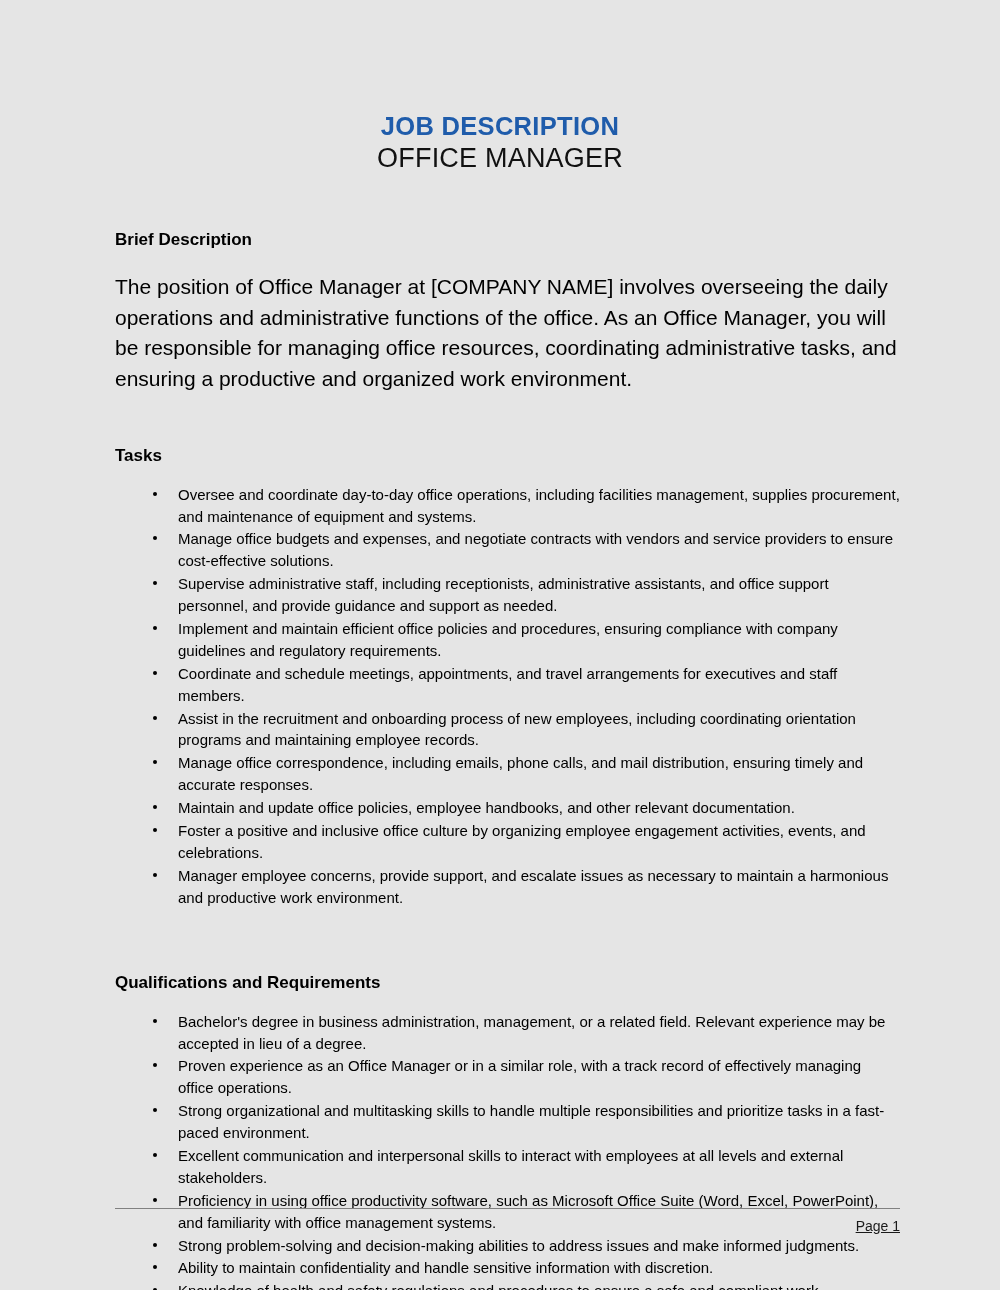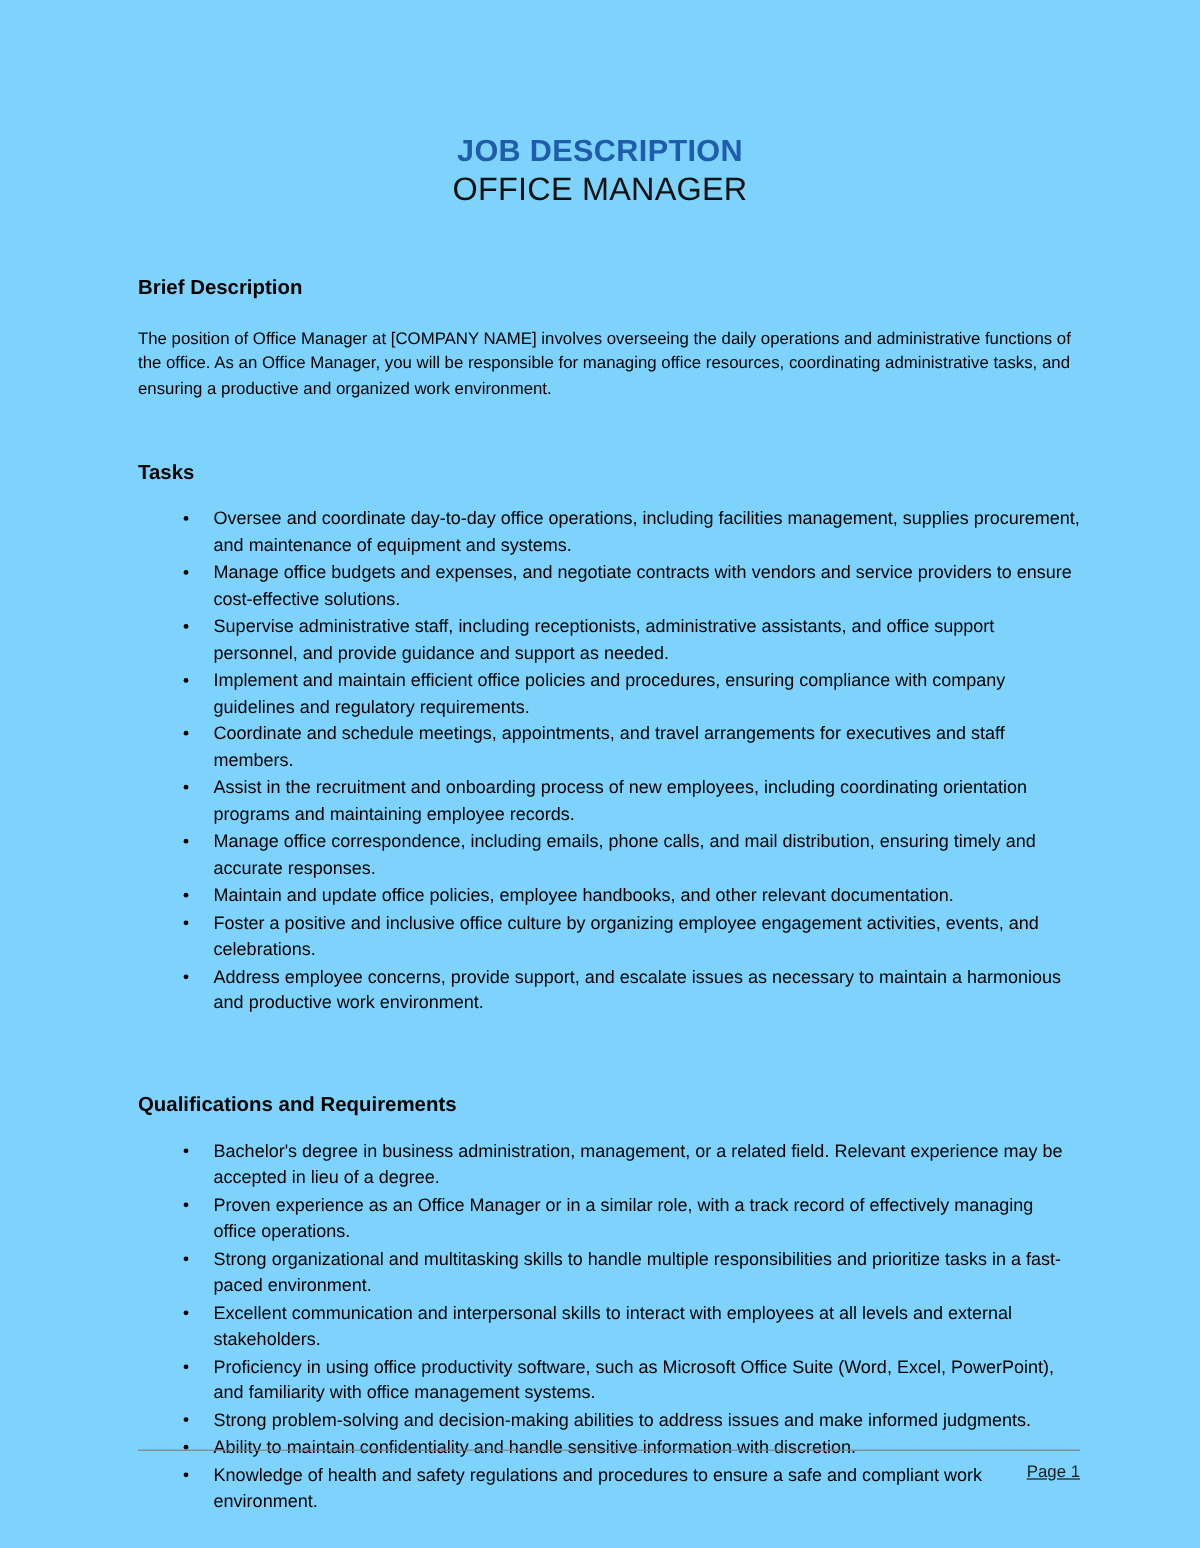--- a/index.html
+++ b/index.html
@@ -13,21 +13,21 @@
     font-family: "Liberation Sans", sans-serif;
     color: #000000;
     -webkit-font-smoothing: antialiased;
   }
 
   .page {
     position: relative;
     width: 1000px;
     height: 1290px;
     box-sizing: border-box;
-    background: #7dd3fc;
+    background: #e5e5e5;
   }
 
   
   .title-block {
     padding-top: 112px;
     text-align: center;
   }
   .doc-kicker {
     font-size: 25.5px;
     font-weight: bold;
@@ -57,21 +57,21 @@
   }
   .section-heading {
     font-size: 17px;
     font-weight: bold;
     color: #000000;
     margin: 0;
     line-height: 1.3;
   }
 
   .section-para {
-    font-size: 14px;
+    font-size: 21px;
     line-height: 1.46;
     color: #000000;
     margin: 21px 0 0 0;
     max-width: 785px;
   }
 
   .bullet-list {
     list-style: none;
     margin: 17px 0 0 0;
     padding: 0;
@@ -171,21 +171,21 @@
         <li class="bullet-item">
           <span class="dot"></span>
           <span>Maintain and update office policies, employee handbooks, and other relevant documentation.</span>
         </li>
         <li class="bullet-item">
           <span class="dot"></span>
           <span>Foster a positive and inclusive office culture by organizing employee engagement activities, events, and celebrations.</span>
         </li>
         <li class="bullet-item">
           <span class="dot"></span>
-          <span>Address employee concerns, provide support, and escalate issues as necessary to maintain a harmonious and productive work environment.</span>
+          <span>Manager employee concerns, provide support, and escalate issues as necessary to maintain a harmonious and productive work environment.</span>
         </li>
       </ul>
     </div>
 
     <div class="gap-after-tasks"></div>
 
     <div class="section">
       <div class="section-heading">Qualifications and Requirements</div>
       <ul class="bullet-list">
         <li class="bullet-item">

